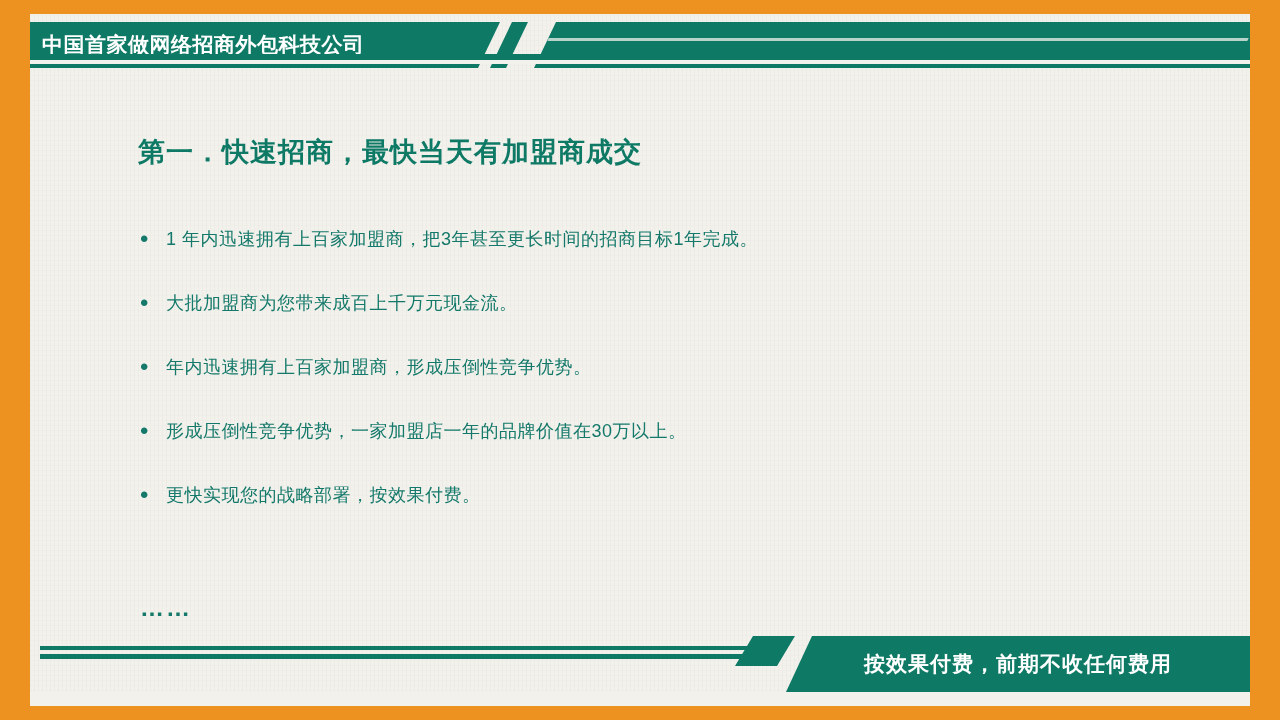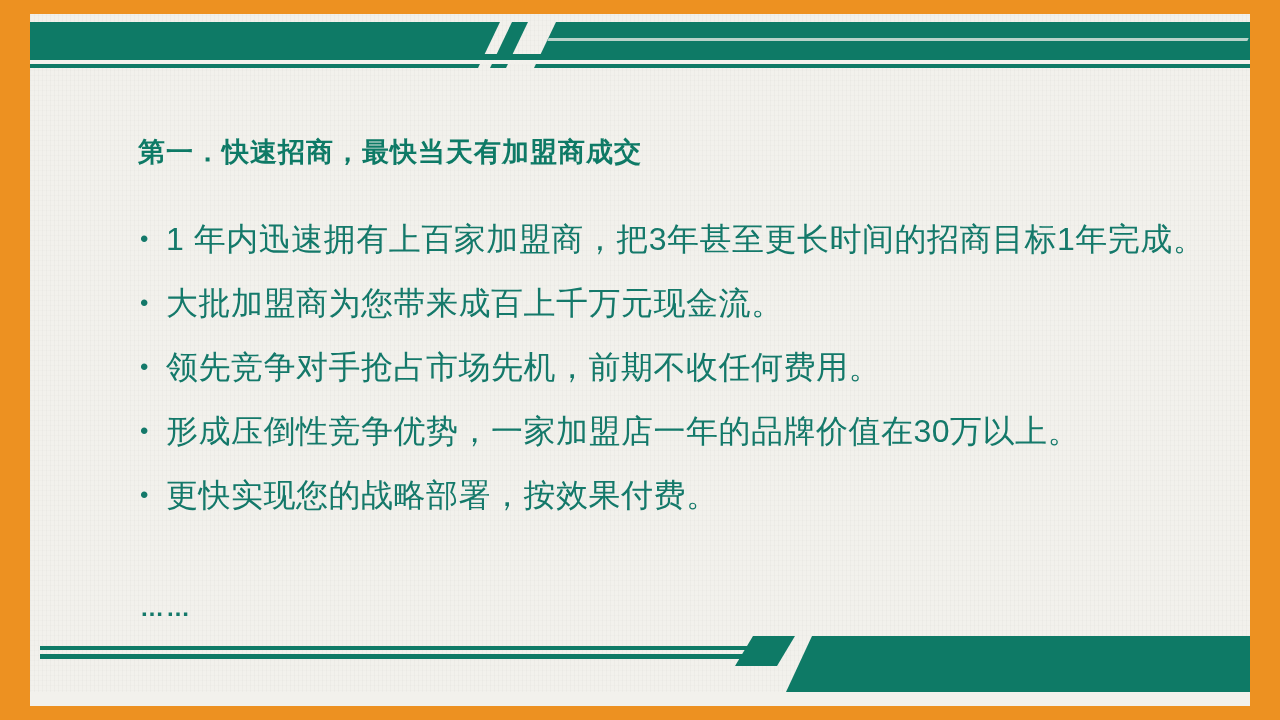--- a/index.html
+++ b/index.html
@@ -142,21 +142,21 @@
     flex: 0 0 auto;
     width: 26px;
     color: #14796a;
     font-size: 24px;
     line-height: 30px;
     text-align: left;
   }
   .bullet-text {
     flex: 1 1 auto;
     color: #14796a;
-    font-size: 32px;
+    font-size: 18px;
     line-height: 30px;
     letter-spacing: 0.5px;
     white-space: nowrap;
   }
   .ellipsis-row {
     position: absolute;
     left: 110px;
     top: 498px;
     color: #14796a;
     font-size: 24px;
@@ -234,54 +234,56 @@
 
 <div class="slide">
 
   <div class="paper"></div>
 
   <div class="header-wrap">
     <div class="hdr-main"></div>
     <div class="hdr-stripe-a"></div>
     <div class="hdr-stripe-b"></div>
     <div class="hdr-gapline"></div>
+    <div class="hdr-title">中国首家做网络招商外包科技公司</div>
   </div>
   <div class="hdr-underline"></div>
   <div class="hdr-underline-inner"></div>
 
   <div class="content">
     <div class="slide-title">第一．快速招商，最快当天有加盟商成交</div>
 
     <div class="bullets">
       <div class="bullet-row">
         <span class="bullet-dot">•</span>
         <span class="bullet-text"> 1 年内迅速拥有上百家加盟商，把3年甚至更长时间的招商目标1年完成。</span>
       </div>
       <div class="bullet-row">
         <span class="bullet-dot">•</span>
         <span class="bullet-text">大批加盟商为您带来成百上千万元现金流。</span>
       </div>
       <div class="bullet-row">
         <span class="bullet-dot">•</span>
-        <span class="bullet-text">领先竞争对手抢占市场先机，前期不收任何费用。</span>
+        <span class="bullet-text">年内迅速拥有上百家加盟商，形成压倒性竞争优势。</span>
       </div>
       <div class="bullet-row">
         <span class="bullet-dot">•</span>
         <span class="bullet-text">形成压倒性竞争优势，一家加盟店一年的品牌价值在30万以上。</span>
       </div>
       <div class="bullet-row">
         <span class="bullet-dot">•</span>
         <span class="bullet-text">更快实现您的战略部署，按效果付费。</span>
       </div>
     </div>
 
     <div class="ellipsis-row">……</div>
   </div>
 
   <div class="footer-wrap">
     <div class="ftr-line1"></div>
     <div class="ftr-line2"></div>
     <div class="ftr-left-slab"></div>
     <div class="ftr-main"></div>
+    <div class="ftr-text">按效果付费，前期不收任何费用</div>
     <div class="ftr-bottom-bar"></div>
   </div>
 
 </div>
 
 </body></html>

